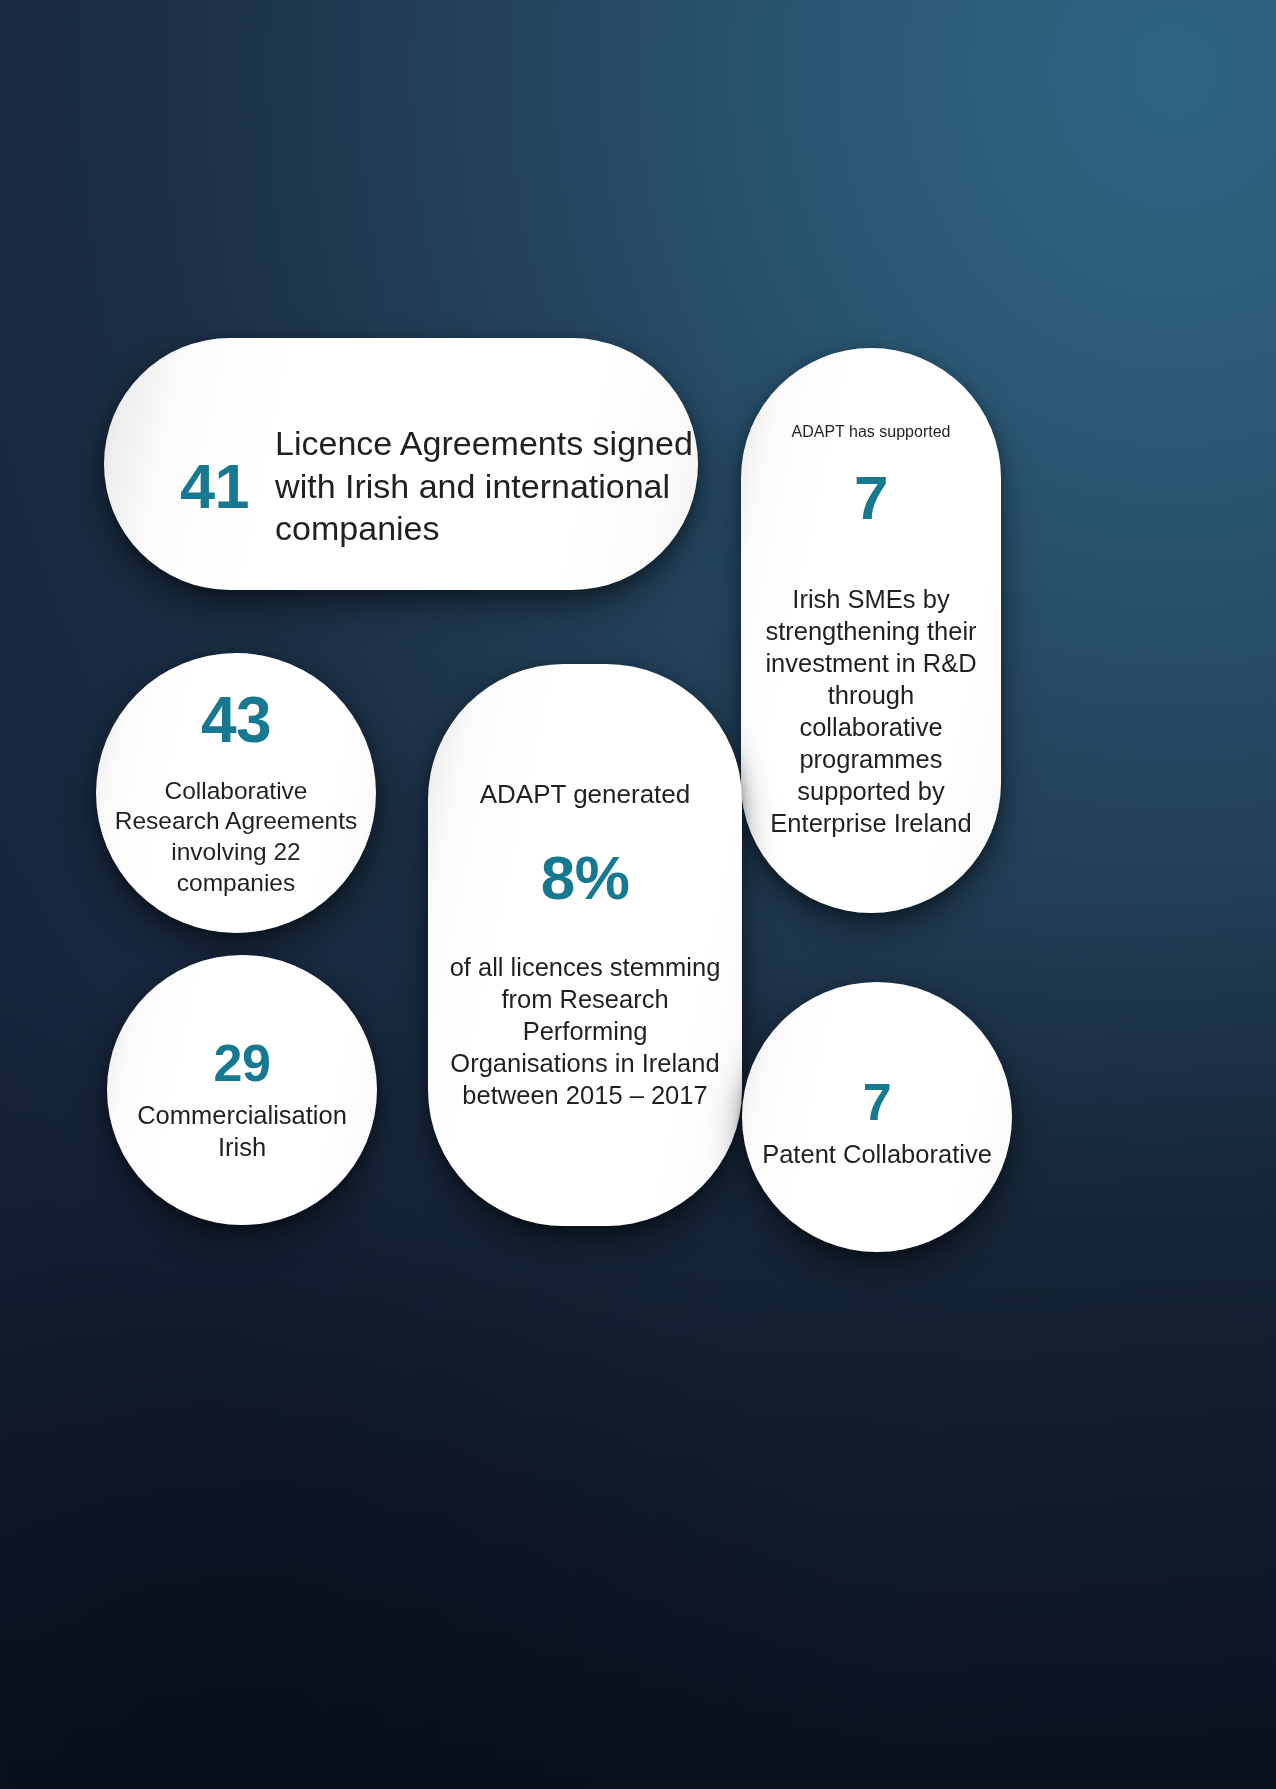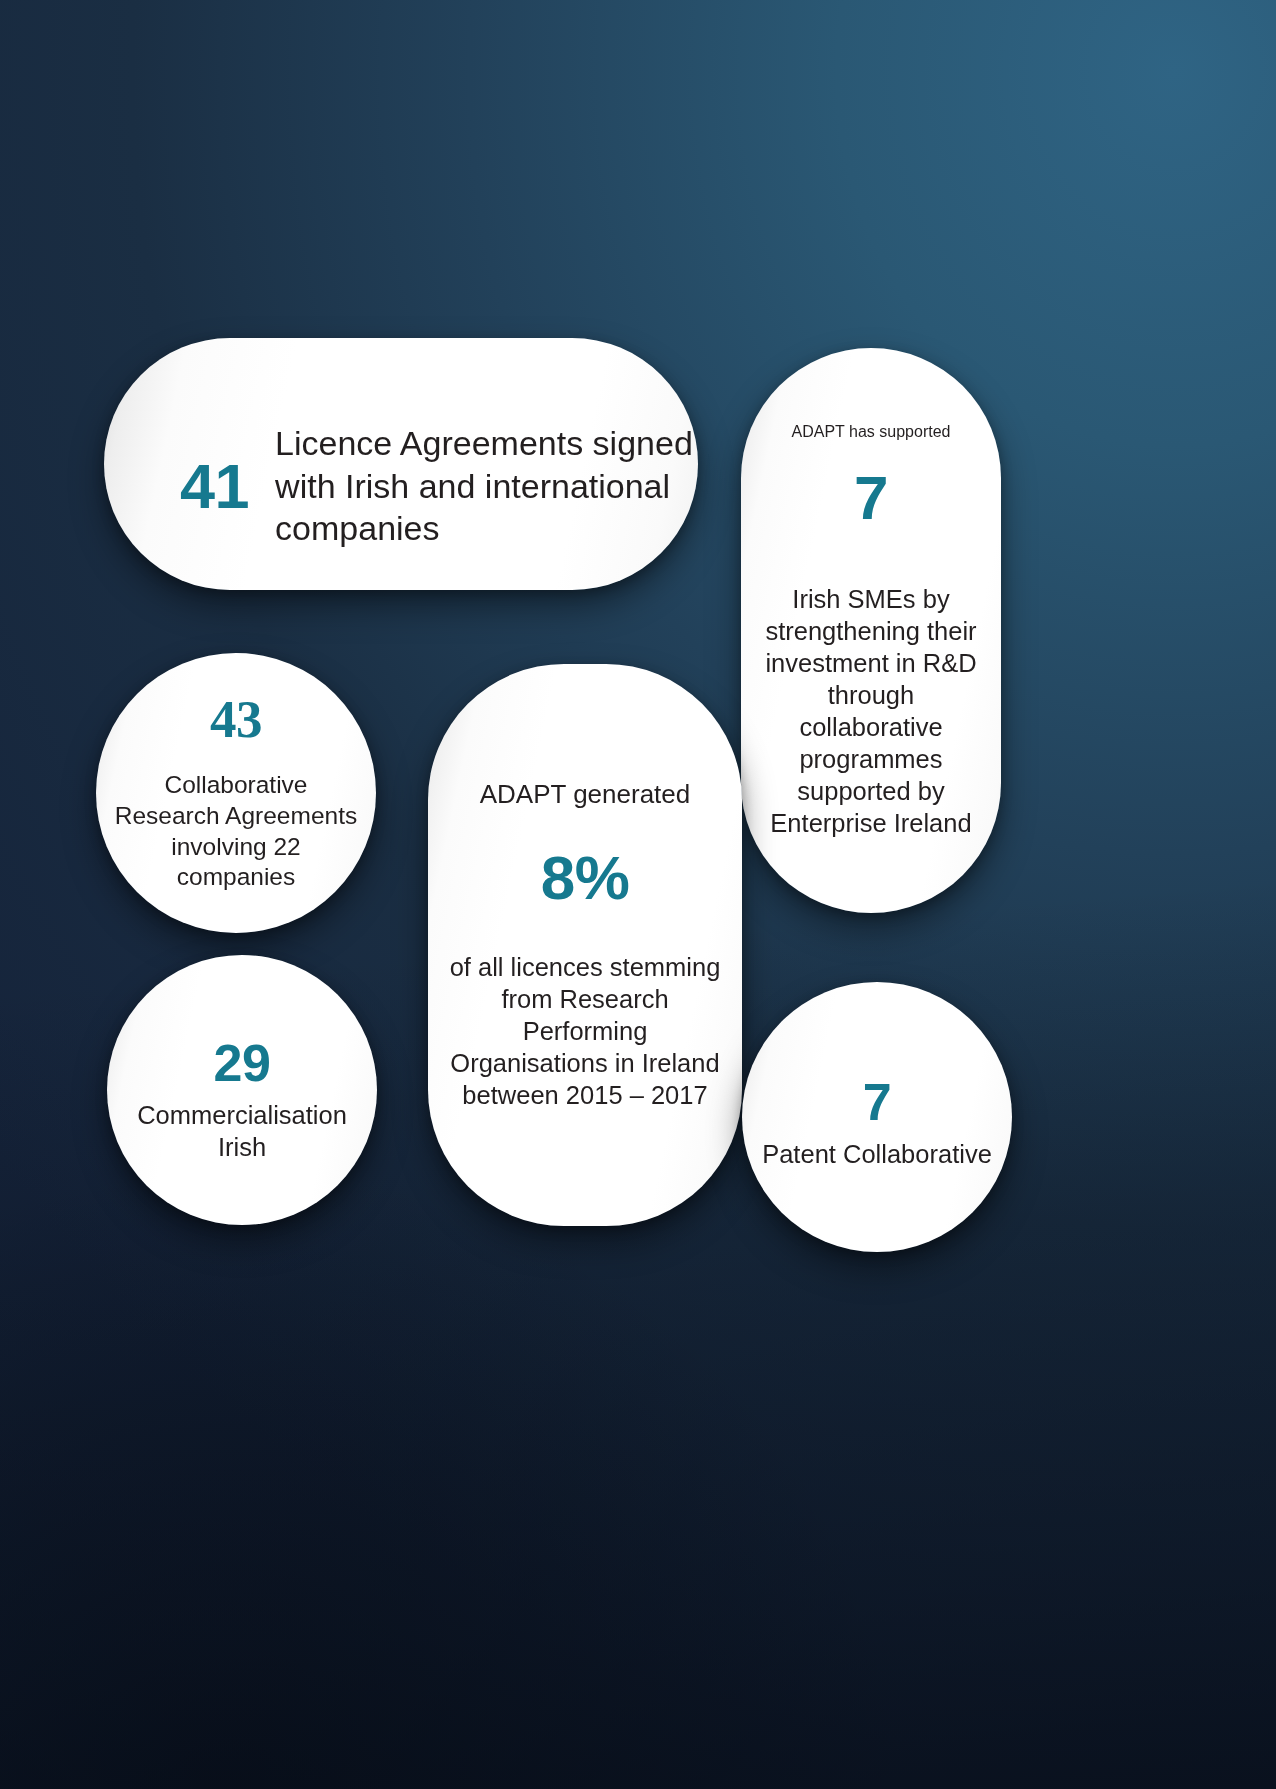--- a/index.html
+++ b/index.html
@@ -126,23 +126,22 @@
     width: 280px;
     height: 280px;
     border-radius: 50%;
     align-items: center;
   }
   #card-collab .inner {
     padding: 0 14px;
     text-align: center;
   }
   #card-collab .num {
-    font-size: 53px;
+    font-size: 64px;
     margin-bottom: 24px;
-    font-family: Liberation Serif, serif;
   }
   #card-collab .body-text {
     font-size: 24.5px;
     text-align: center;
   }
 
   
   #card-licences-pc {
     left: 428px;
     top: 664px;

